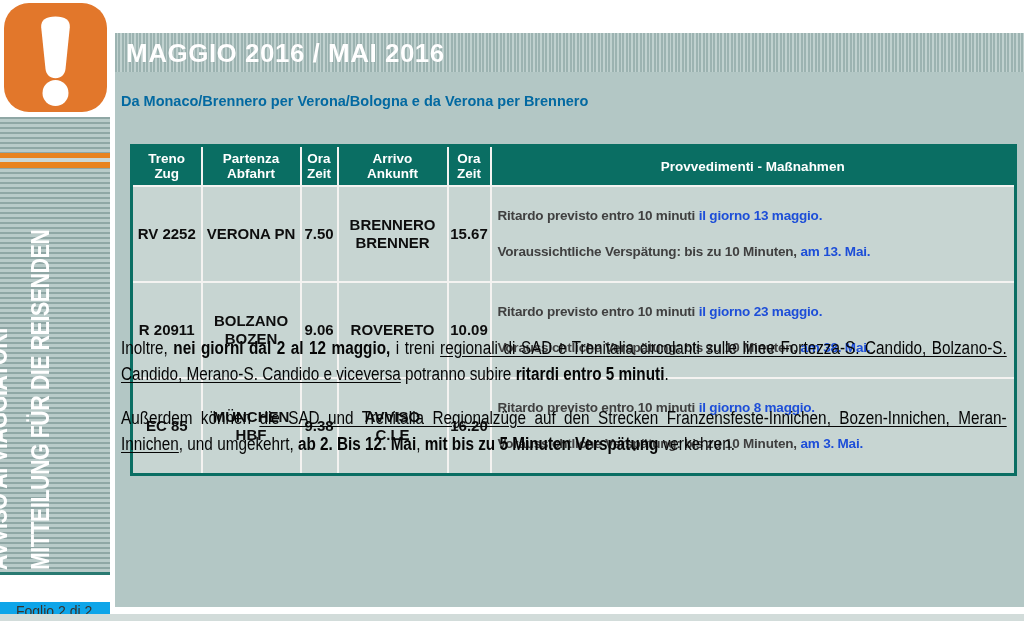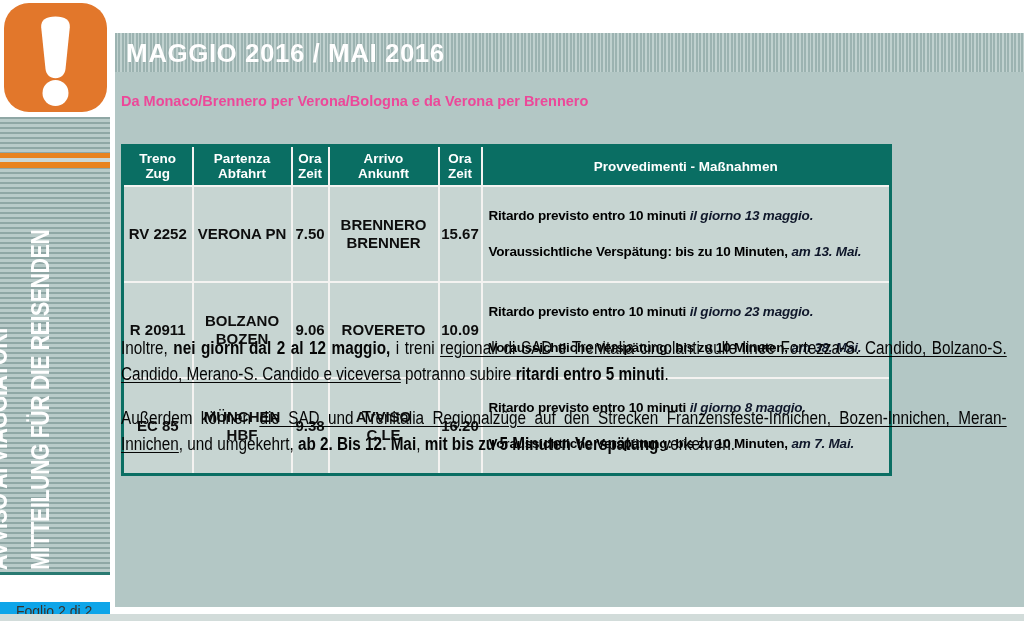--- a/index.html
+++ b/index.html
@@ -21,43 +21,44 @@
   }
   .title-text {
     position:absolute; left:11px; top:0; line-height:40px;
     font-size:26px; font-weight:bold; color:#ffffff; letter-spacing:0.5px;
     text-shadow:0 0 1px rgba(90,110,108,.35);
   }
 
   
   .subtitles {
     position:absolute; left:121px; top:91px;
-    font-size:14.5px; font-weight:bold; line-height:20px; color:#ec4899;
+    font-size:14.5px; font-weight:bold; line-height:20px; color:#0369a1;
   }
 
   
   .table-wrap { position:absolute; left:121px; top:144px; }
   table.timetable {
-    border-collapse:collapse; table-layout:fixed; width:771px;
+    border-collapse:collapse; table-layout:fixed; width:887px;
     border:3px solid #0a6e63;
+    margin-left:9px;
   }
   table.timetable th {
     background:#0a6e63; color:#fff; font-size:13.5px; font-weight:bold;
     line-height:15px; white-space:pre-line; height:34px; padding:2px 0;
     border:2px solid #f4f3f1; text-align:center;
   }
   table.timetable td {
     background:#c7d5d2; color:#0d0d0d; font-size:15px; font-weight:bold;
     line-height:18px; white-space:pre-line; height:43px; padding:0;
     border:2px solid #f4f3f1; text-align:center; vertical-align:middle;
   }
   table.timetable td.m-cell { text-align:left; padding:2px 4px 2px 6px; }
   .m-line { font-size:13.5px; line-height:18px; font-weight:bold; letter-spacing:-0.2px; }
-  .m-orange { color:#000000; }
-  .m-black  { color:#0f172a;font-style:italic; }
+  .m-orange { color:#404040; }
+  .m-black  { color:#1d4ed8; }
 
   
   .paragraphs {
     position:absolute; left:121px; top:335px; width:1042px;
     transform:scaleX(0.85); transform-origin:0 0;
     font-size:18px; line-height:26px; color:#050505; text-align:justify;
   }
   .paragraphs p { margin:0 0 18px 0; }
   .paragraphs .b { font-weight:bold; }
   .paragraphs .u { text-decoration:underline; text-underline-offset:2px; }
@@ -165,21 +166,21 @@
         <tr>
           <td>EC 85</td>
           <td>MÜNCHEN
 HBF</td>
           <td>9.38</td>
           <td>AVVISO
 C.LE</td>
           <td>16.20</td>
           <td class="m-cell">
             <div class="m-line"><span class="m-orange">Ritardo previsto entro 10 minuti</span><span class="m-black"> il giorno 8 maggio.</span></div>
-            <div class="m-line"><span class="m-orange">Voraussichtliche Verspätung: bis zu 10 Minuten,</span><span class="m-black"> am 7. Mai.</span></div>
+            <div class="m-line"><span class="m-orange">Voraussichtliche Verspätung: bis zu 10 Minuten,</span><span class="m-black"> am 3. Mai.</span></div>
           </td>
         </tr>
       </tbody>
     </table>
   </div>
 
   <div class="paragraphs">
     <p><span>Inoltre, </span><span class="b">nei giorni dal 2 al 12 maggio,</span><span> i treni </span><span class="u">regionali di SAD e Trenitalia circolanti sulle linee Fortezza-S. Candido, Bolzano-S. Candido, Merano-S. Candido e viceversa</span><span> potranno subire </span><span class="b">ritardi entro 5 minuti</span><span>.</span></p>
     <p><span>Außerdem können </span><span class="u">die SAD und Trenitalia Regionalzüge auf den Strecken Franzensfeste-Innichen, Bozen-Innichen, Meran-Innichen</span><span>, und umgekehrt, </span><span class="b">ab 2. Bis 12. Mai</span><span>, </span><span class="b">mit bis zu 5 Minuten Verspätung</span><span> verkehren.</span></p>
   </div>

